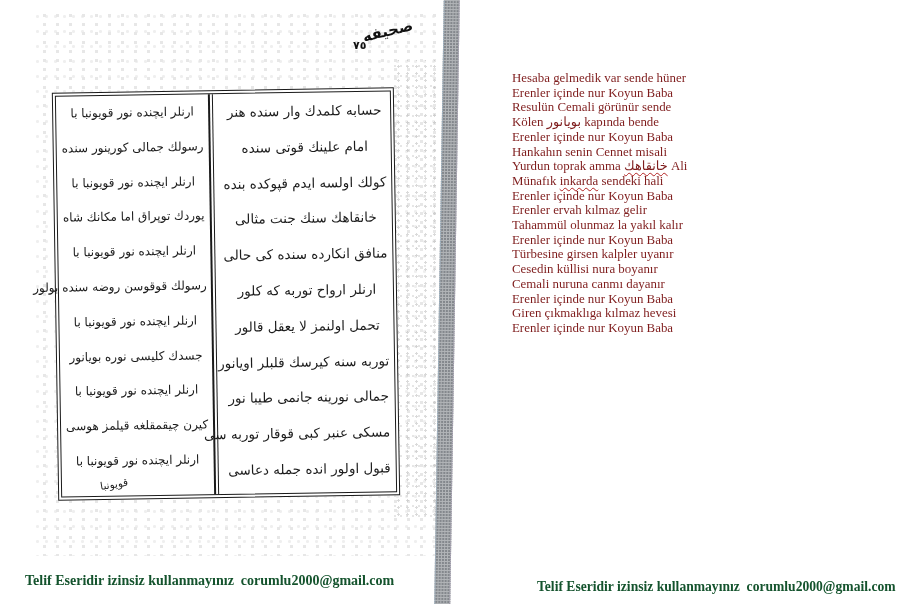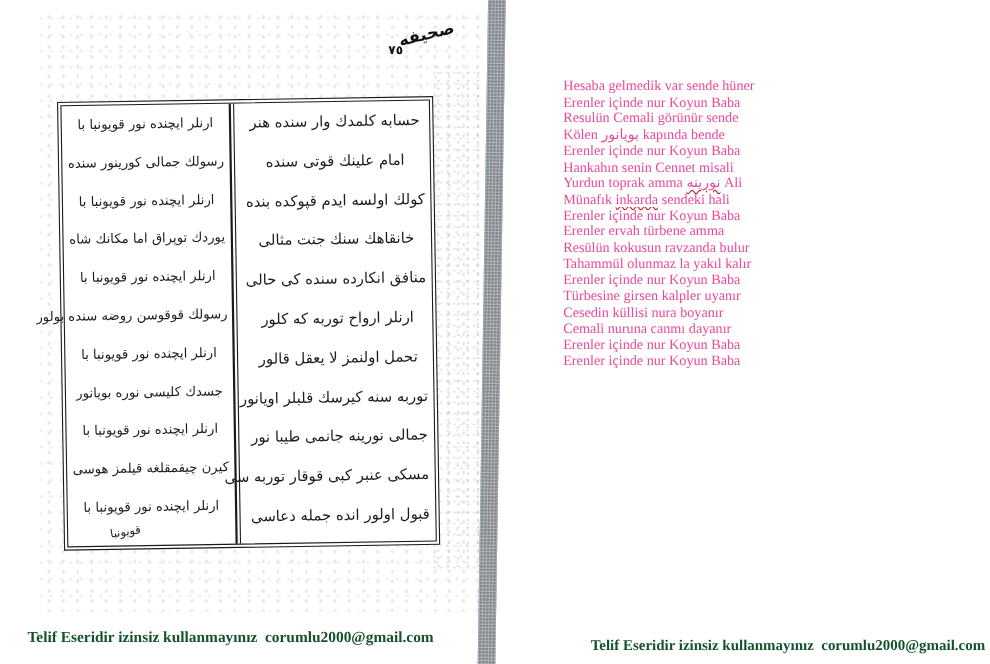--- a/index.html
+++ b/index.html
@@ -59,21 +59,21 @@
   .col-left-wrap{position:absolute;left:0;top:0;width:152px;height:100%;}
   .col-left{position:relative;left:0;width:152px;height:93%;padding:10px 4px 0;font-size:12px;}
   .ms-line{white-space:nowrap;overflow:visible;}
   .catchword{
     position:absolute;left:38px;bottom:6px;
     font-family:"DejaVu Sans", sans-serif;font-size:10.5px;color:#1c1c1c;
     transform:rotate(-8deg);direction:rtl;
   }
   
   .page-right{position:absolute;left:453px;top:0;width:447px;height:604px;}
-  .poem{position:absolute;left:59px;top:71px;font-size:12.9px;line-height:14.7px;color:#ec4899;}
+  .poem{position:absolute;left:59px;top:71px;font-size:12.9px;line-height:14.7px;color:#7f1d1d;}
   .poem-line{white-space:nowrap;}
   .sq{
     text-decoration:underline;
     text-decoration-style:wavy;
     text-decoration-color:#b22222;
     text-decoration-thickness:1px;
     text-underline-offset:2px;
   }
   
   .footer{font-weight:bold;white-space:pre;color:#14532d;}
@@ -132,27 +132,27 @@
 
 <div class="page-right">
   <div class="poem">
 
   <div class="poem-line"><span>Hesaba gelmedik var sende hüner</span><span class="sq"></span><span></span></div>
       <div class="poem-line"><span>Erenler içinde nur Koyun Baba</span><span class="sq"></span><span></span></div>
       <div class="poem-line"><span>Resulün Cemali görünür sende</span><span class="sq"></span><span></span></div>
       <div class="poem-line"><span>Kölen بويانور kapında bende</span><span class="sq"></span><span></span></div>
       <div class="poem-line"><span>Erenler içinde nur Koyun Baba</span><span class="sq"></span><span></span></div>
       <div class="poem-line"><span>Hankahın senin Cennet misali</span><span class="sq"></span><span></span></div>
-      <div class="poem-line"><span>Yurdun toprak amma </span><span class="sq">نورينه</span><span> Ali</span></div>
+      <div class="poem-line"><span>Yurdun toprak amma </span><span class="sq">خانقاهك</span><span> Ali</span></div>
       <div class="poem-line"><span>Münafık </span><span class="sq">inkarda</span><span> sendeki hali</span></div>
       <div class="poem-line"><span>Erenler içinde nur Koyun Baba</span><span class="sq"></span><span></span></div>
-      <div class="poem-line"><span>Erenler ervah türbene amma</span><span class="sq"></span><span></span></div>
-      <div class="poem-line"><span>Resülün kokusun ravzanda bulur</span><span class="sq"></span><span></span></div>
+      <div class="poem-line"><span>Erenler ervah kılmaz gelir</span><span class="sq"></span><span></span></div>
       <div class="poem-line"><span>Tahammül olunmaz la yakıl kalır</span><span class="sq"></span><span></span></div>
       <div class="poem-line"><span>Erenler içinde nur Koyun Baba</span><span class="sq"></span><span></span></div>
       <div class="poem-line"><span>Türbesine girsen kalpler uyanır</span><span class="sq"></span><span></span></div>
       <div class="poem-line"><span>Cesedin küllisi nura boyanır</span><span class="sq"></span><span></span></div>
       <div class="poem-line"><span>Cemali nuruna canmı dayanır</span><span class="sq"></span><span></span></div>
       <div class="poem-line"><span>Erenler içinde nur Koyun Baba</span><span class="sq"></span><span></span></div>
+      <div class="poem-line"><span>Giren çıkmaklıga kılmaz hevesi</span><span class="sq"></span><span></span></div>
       <div class="poem-line"><span>Erenler içinde nur Koyun Baba</span><span class="sq"></span><span></span></div>
     </div>
   <div class="footer footer-right">Telif Eseridir izinsiz kullanmayınız  corumlu2000@gmail.com</div>
 </div>
 
 </body></html>

